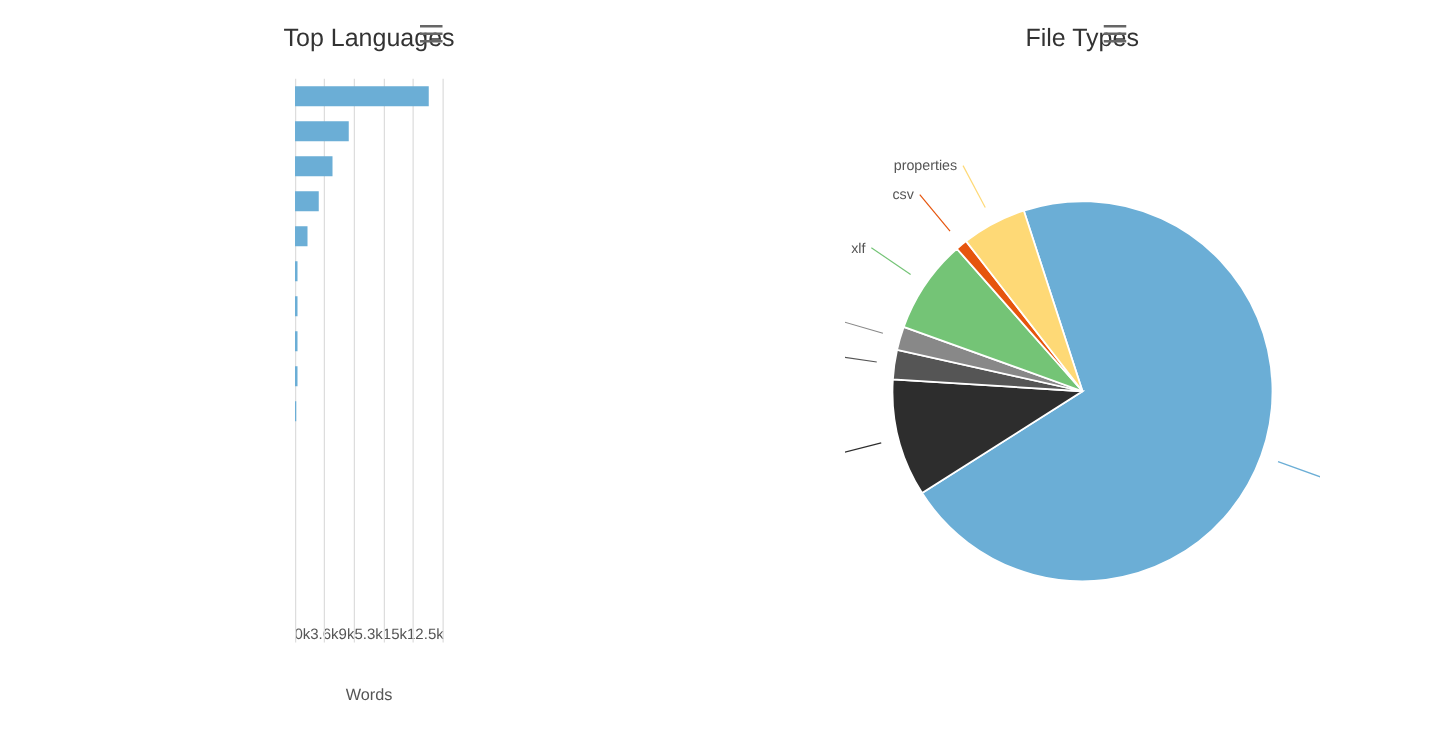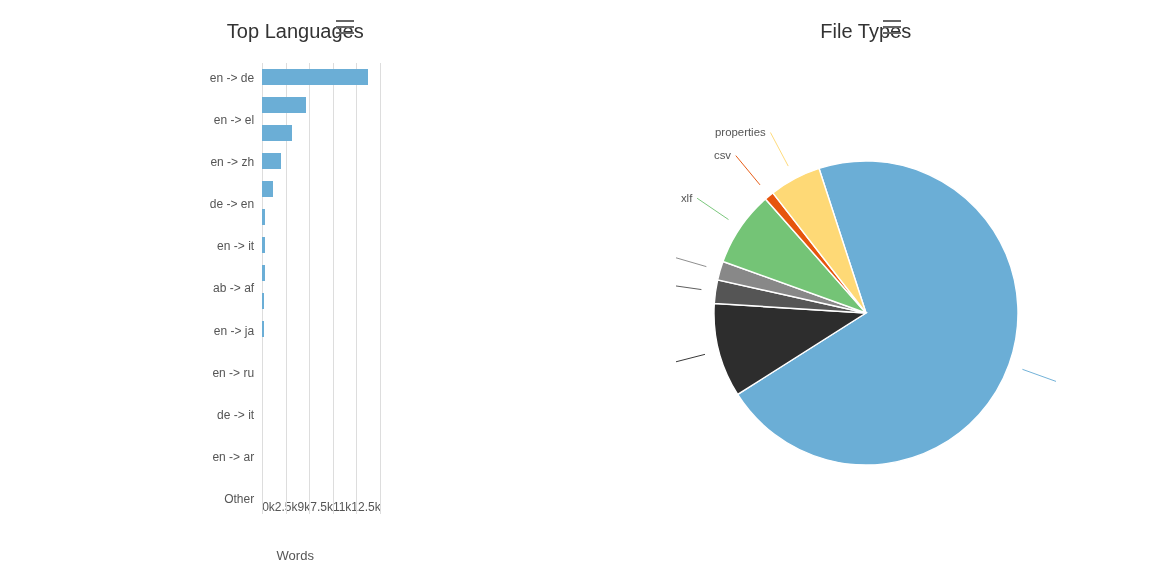--- a/index.html
+++ b/index.html
@@ -153,33 +153,20 @@
     <span class="chart-title">Top Languages</span>
     <div class="hamburger-icon">
       <span></span>
       <span></span>
       <span></span>
     </div>
   </div>
 
   <div class="bar-chart-area">
     <div class="bar-chart-inner">
-      <div class="bar-labels" id="bar-labels">
-          <div class="bar-label">en -&gt; de</div>
-          <div class="bar-label">en -&gt; el</div>
-          <div class="bar-label">en -&gt; zh</div>
-          <div class="bar-label">de -&gt; en</div>
-          <div class="bar-label">en -&gt; it</div>
-          <div class="bar-label">ab -&gt; af</div>
-          <div class="bar-label">en -&gt; ja</div>
-          <div class="bar-label">en -&gt; ru</div>
-          <div class="bar-label">de -&gt; it</div>
-          <div class="bar-label">en -&gt; ar</div>
-          <div class="bar-label">Other</div>
-        </div>
       <div class="bars-container" id="bars-container">
         <div class="grid-lines" id="grid-lines">
             <div class="grid-line"></div>
             <div class="grid-line"></div>
             <div class="grid-line"></div>
             <div class="grid-line"></div>
             <div class="grid-line"></div>
             <div class="grid-line"></div>
           </div>
         <div id="bar-rows">
@@ -212,24 +199,24 @@
             </div>
             <div class="bar-row">
               <div class="bar" style="width: 1.6%;"></div>
             </div>
             <div class="bar-row">
               <div class="bar" style="width: 0%;"></div>
             </div>
           </div>
         <div class="x-axis" id="x-axis">
             <span class="x-label">0k</span>
-            <span class="x-label">2.5k</span>
+            <span class="x-label">3.6k</span>
             <span class="x-label">9k</span>
-            <span class="x-label">7.5k</span>
-            <span class="x-label">11k</span>
+            <span class="x-label">5.3k</span>
+            <span class="x-label">15k</span>
             <span class="x-label">12.5k</span>
           </div>
       </div>
     </div>
     <div class="x-axis-title">Words</div>
   </div>
 </div>
 
 <div class="pie-panel">
   <div class="chart-header">

